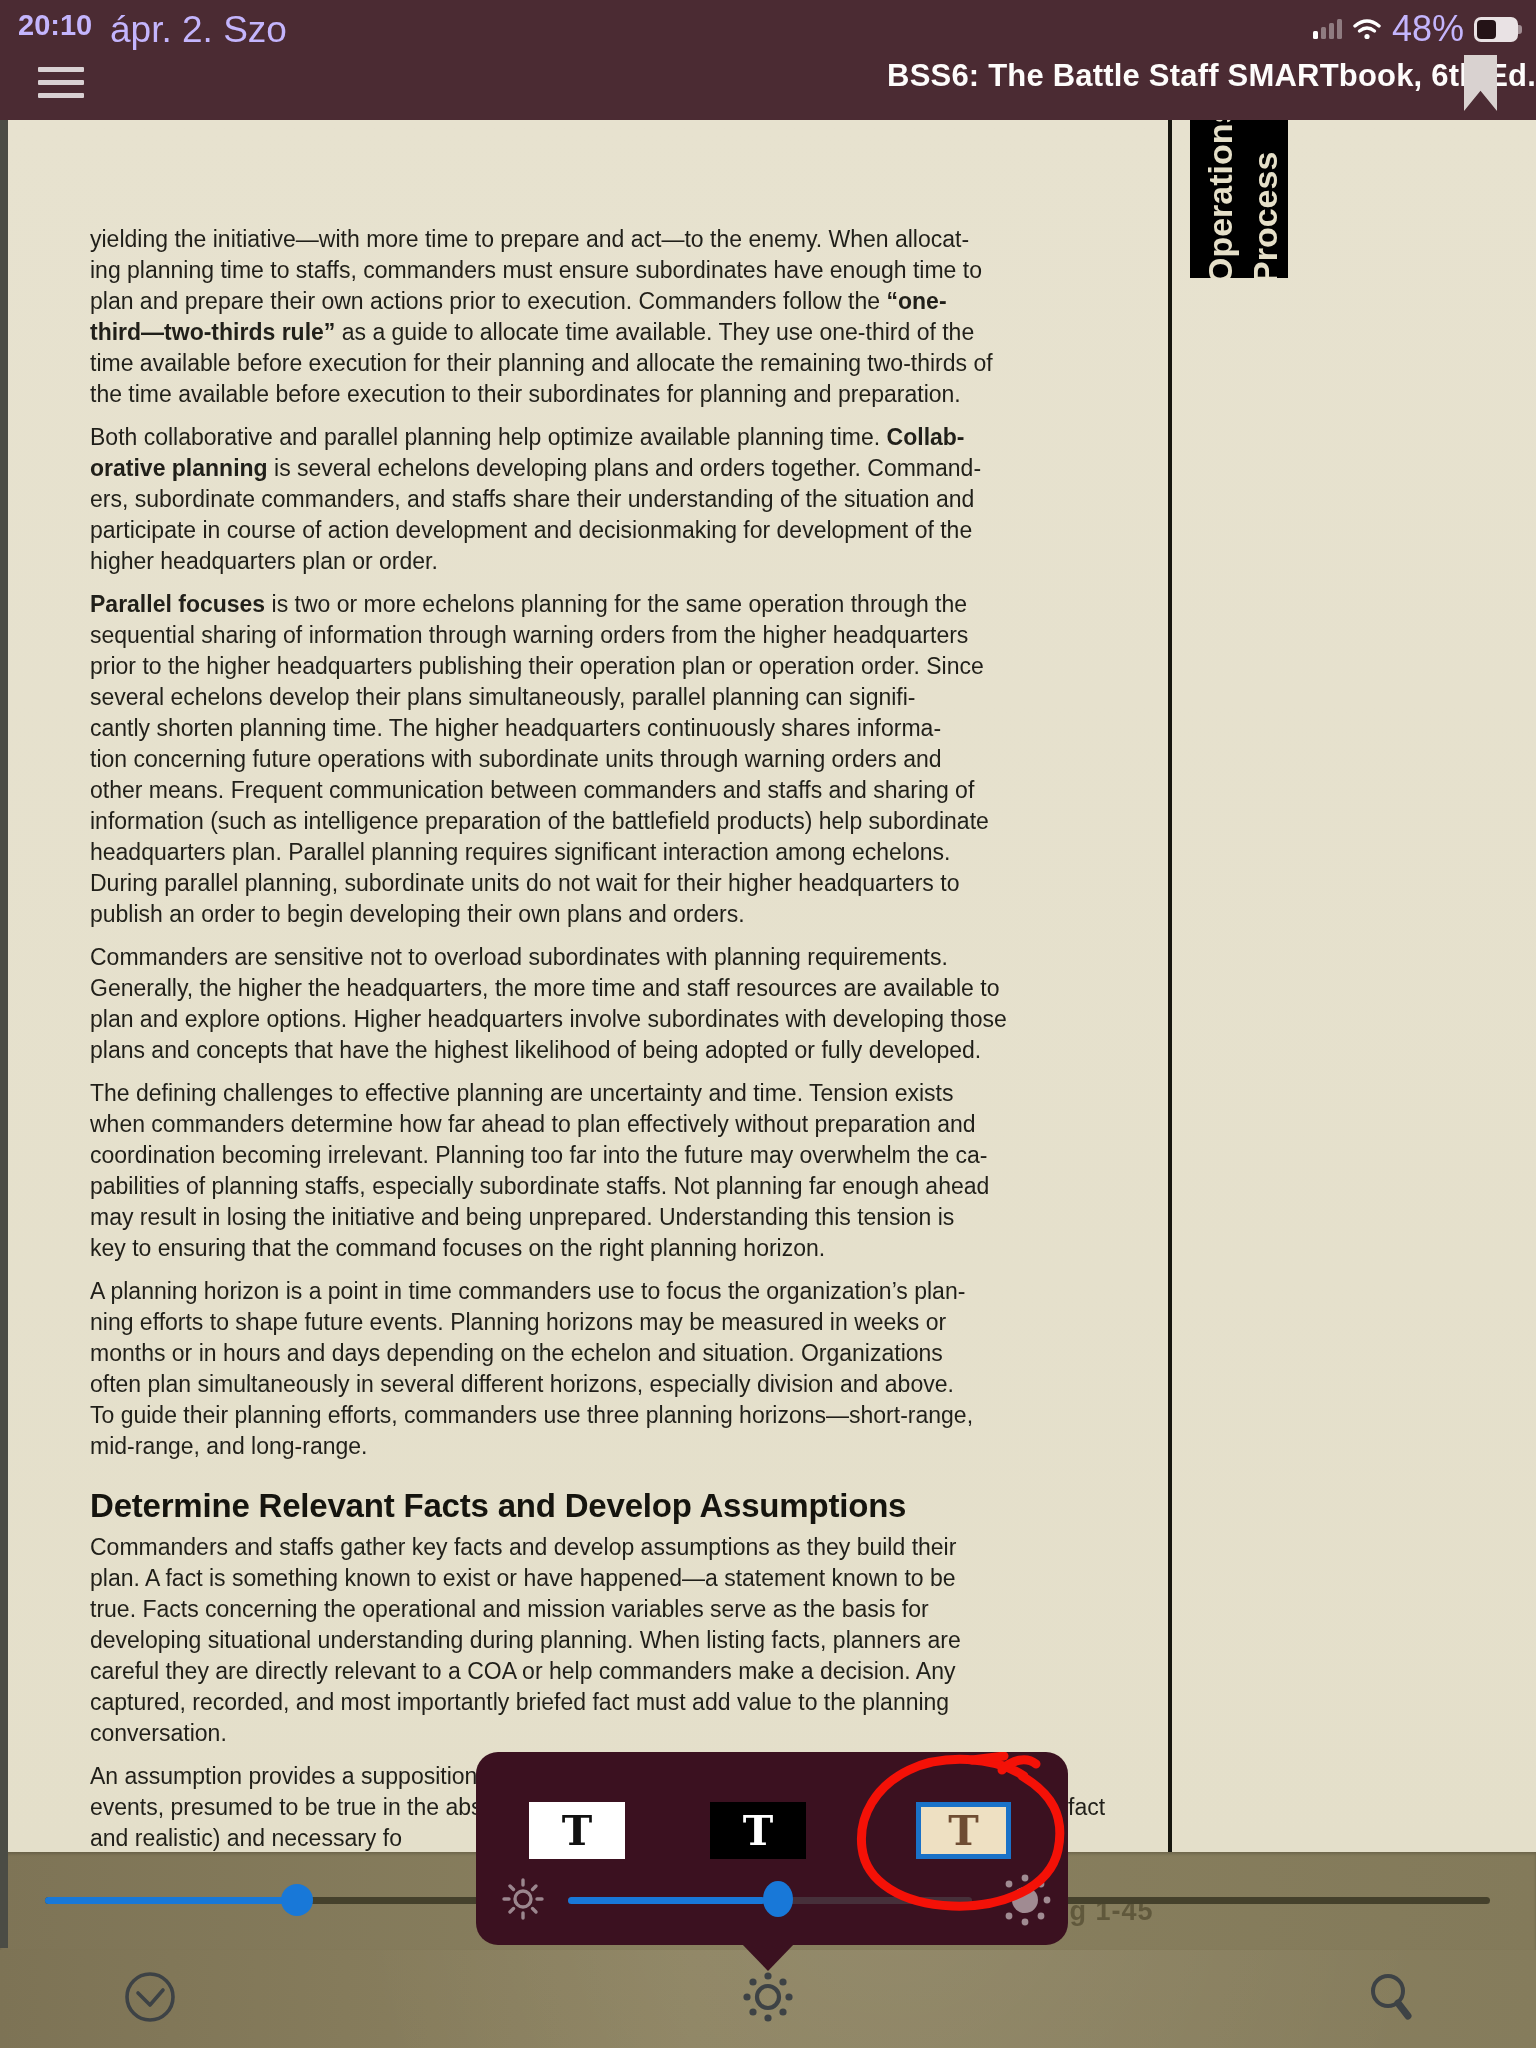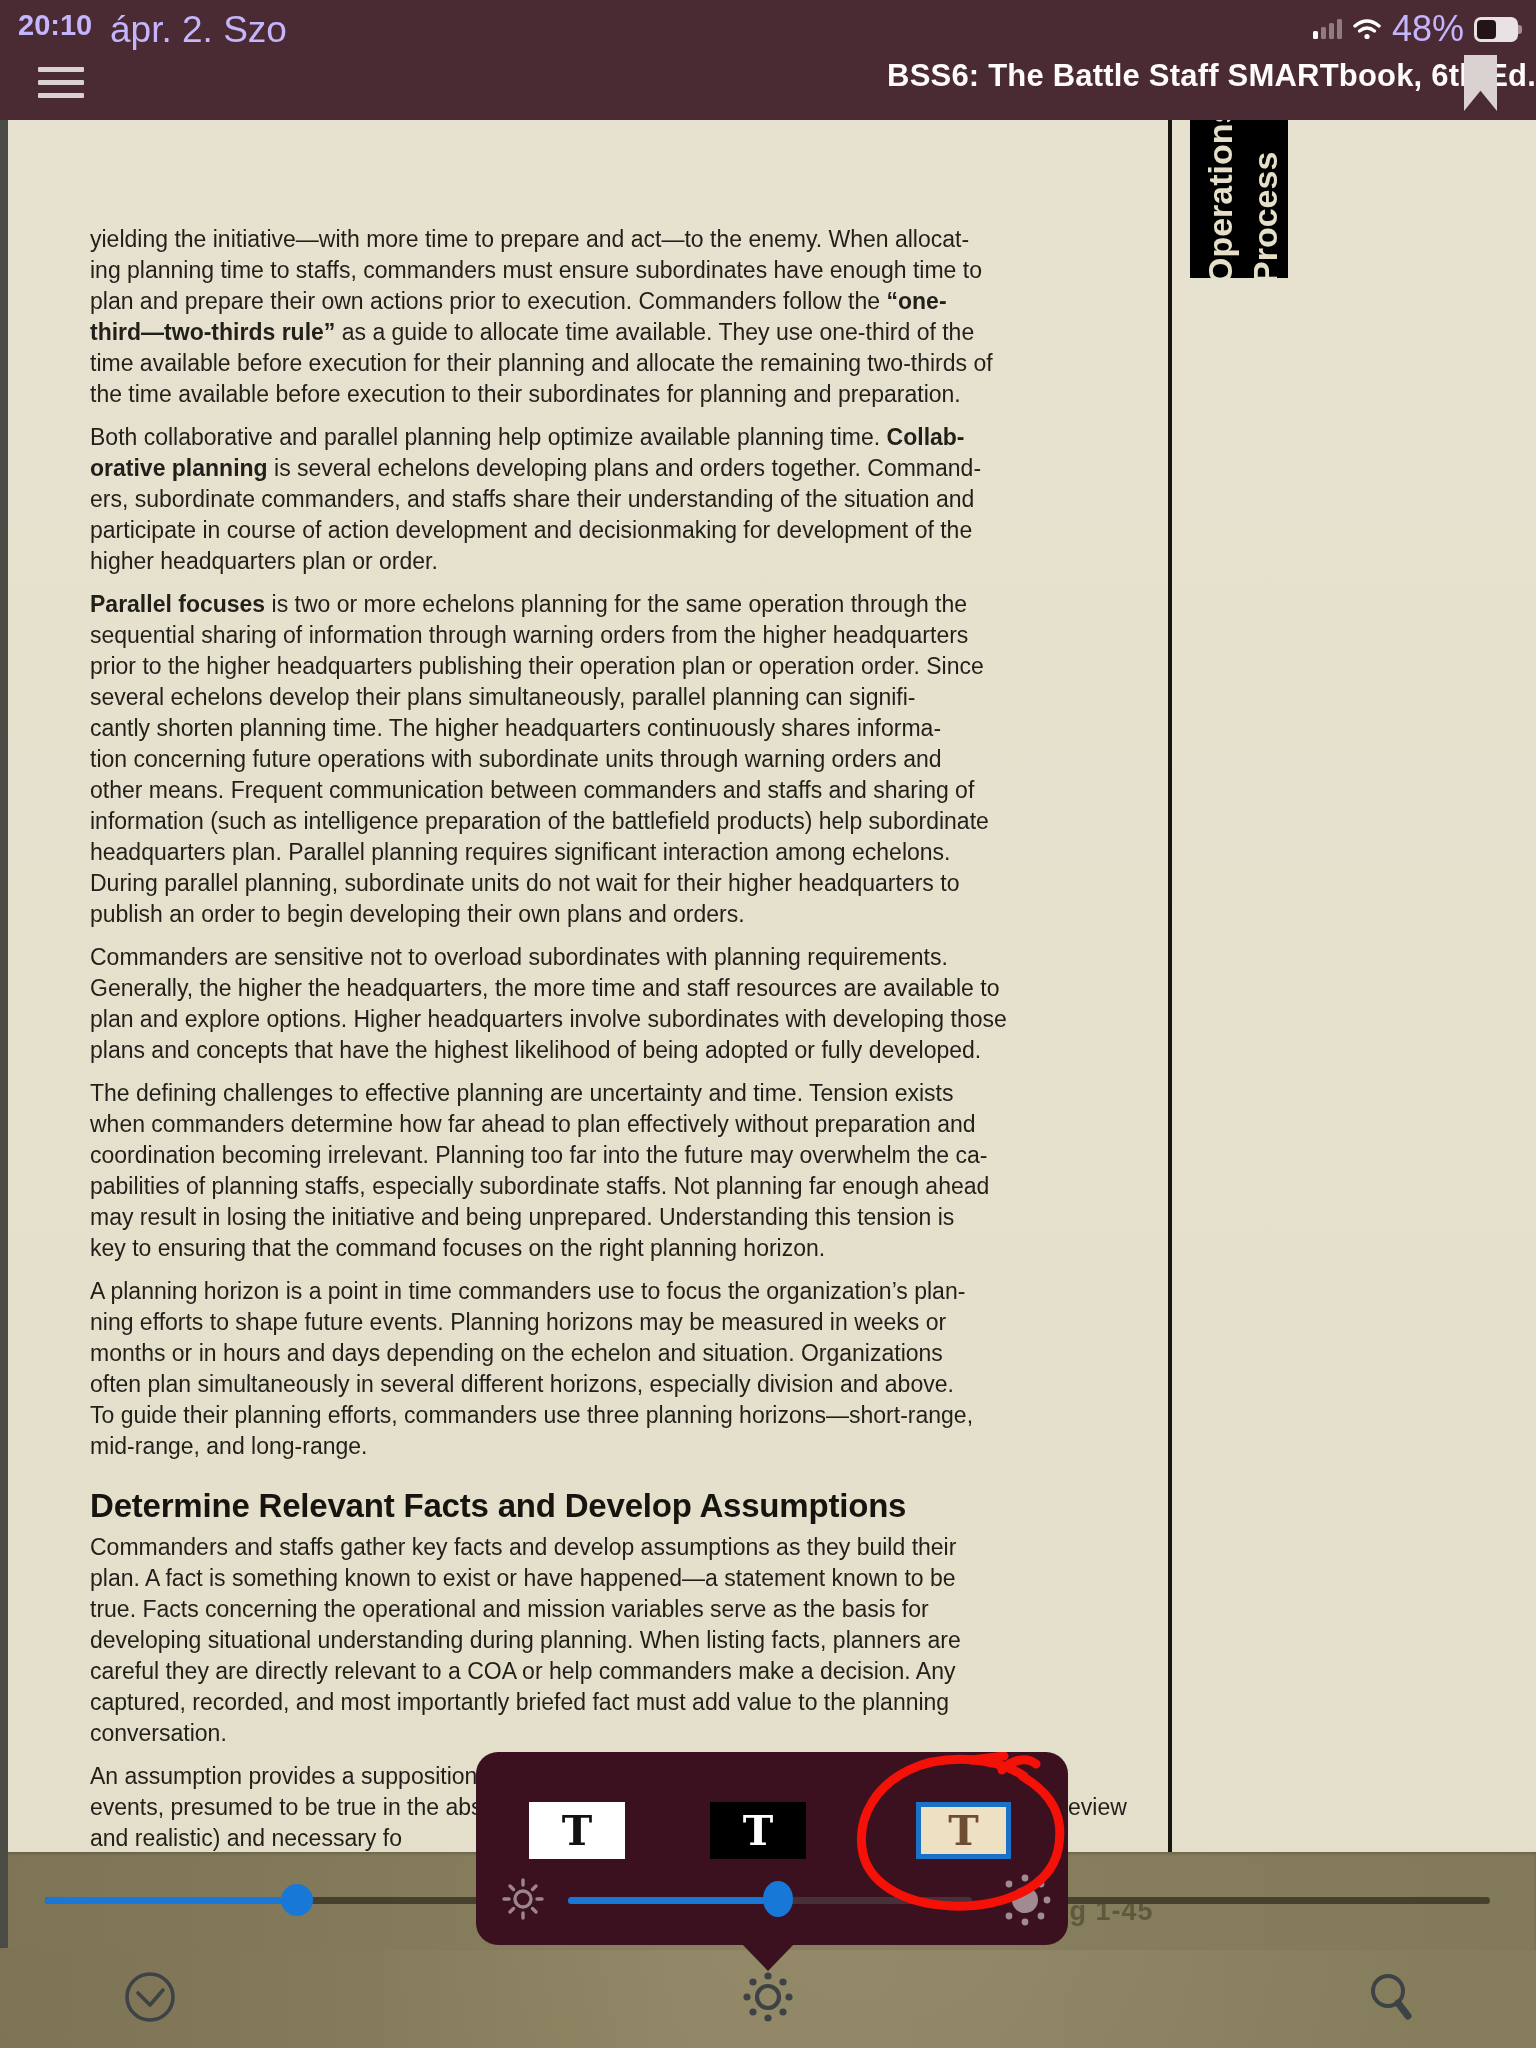--- a/index.html
+++ b/index.html
@@ -127,21 +127,21 @@
 developing situational understanding during planning. When listing facts, planners are
 careful they are directly relevant to a COA or help commanders make a decision. Any
 captured, recorded, and most importantly briefed fact must add value to the planning
 conversation.</div>
       <div class="para">An assumption provides a supposition about the current situation or future course of
 events, presumed to be true in the absence of facts. Assumptions must be valid (logical
 and realistic) and necessary fo
 knowledge that are critical for t
 assumptions to ensure validity</div>
     </div>
-    <span class="frag">eview</span>
+    <span class="frag">fact</span>
     <div class="vrule"></div>
     <div class="side-tab">
       <div class="tab-rot">
         <div>Operations</div>
         <div>Process</div>
       </div>
     </div>
   </div>
   <div class="left-edge"></div>
 

